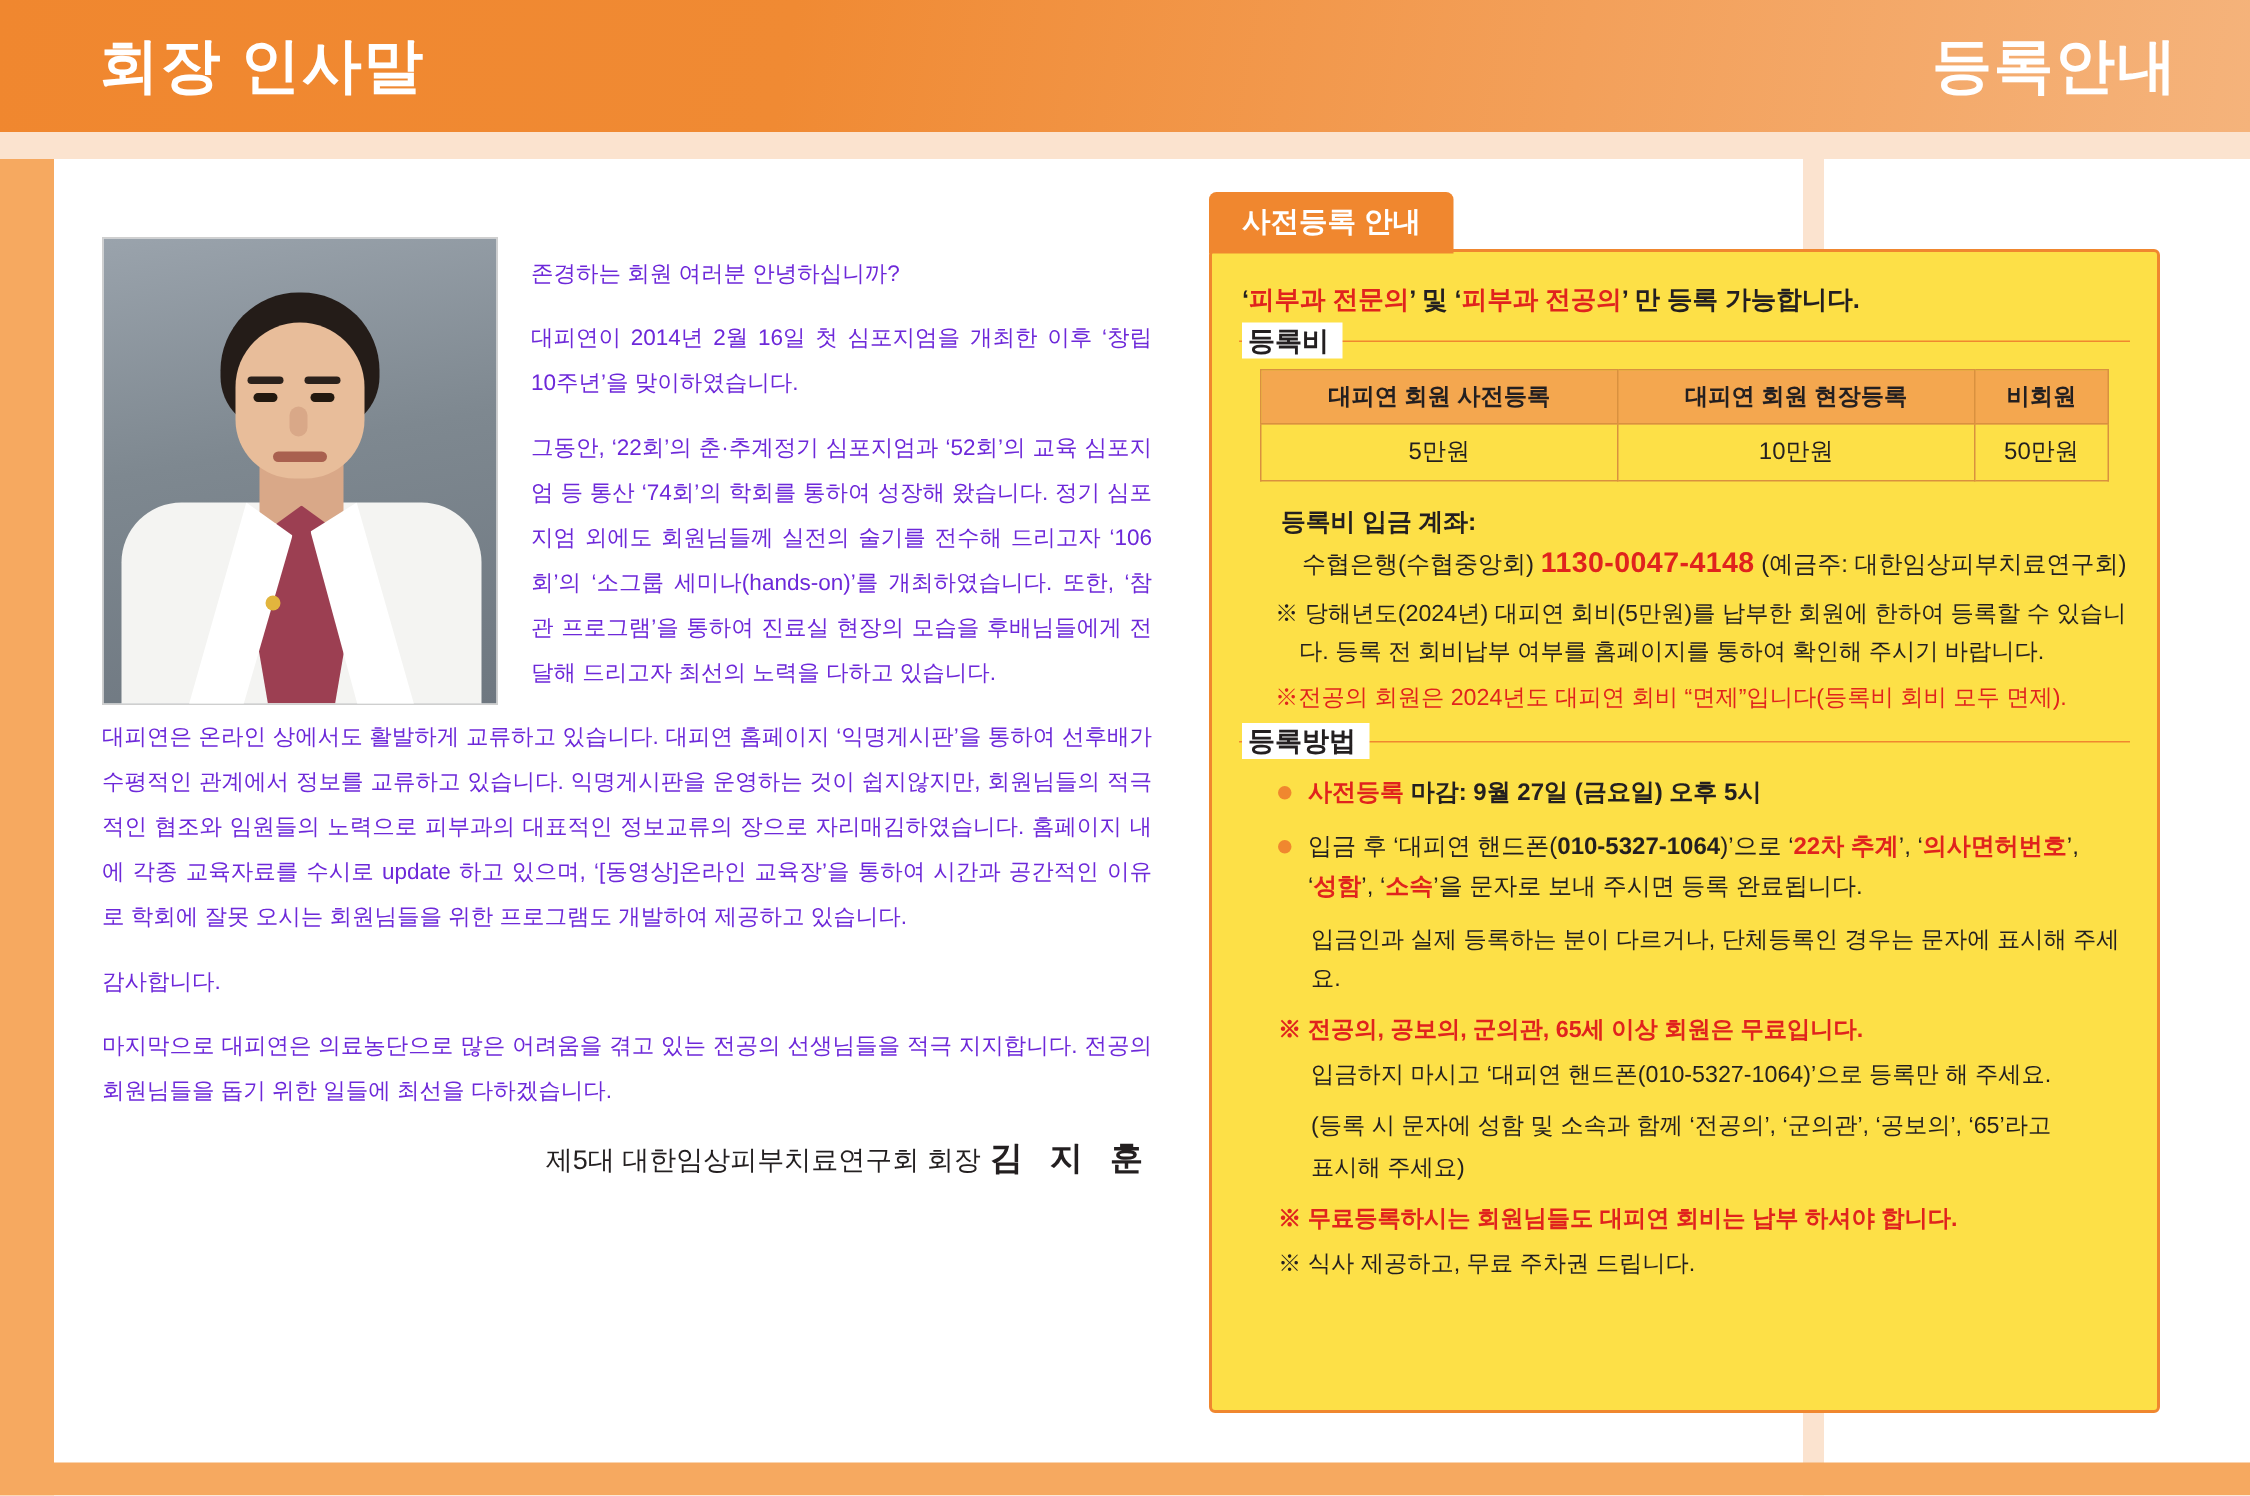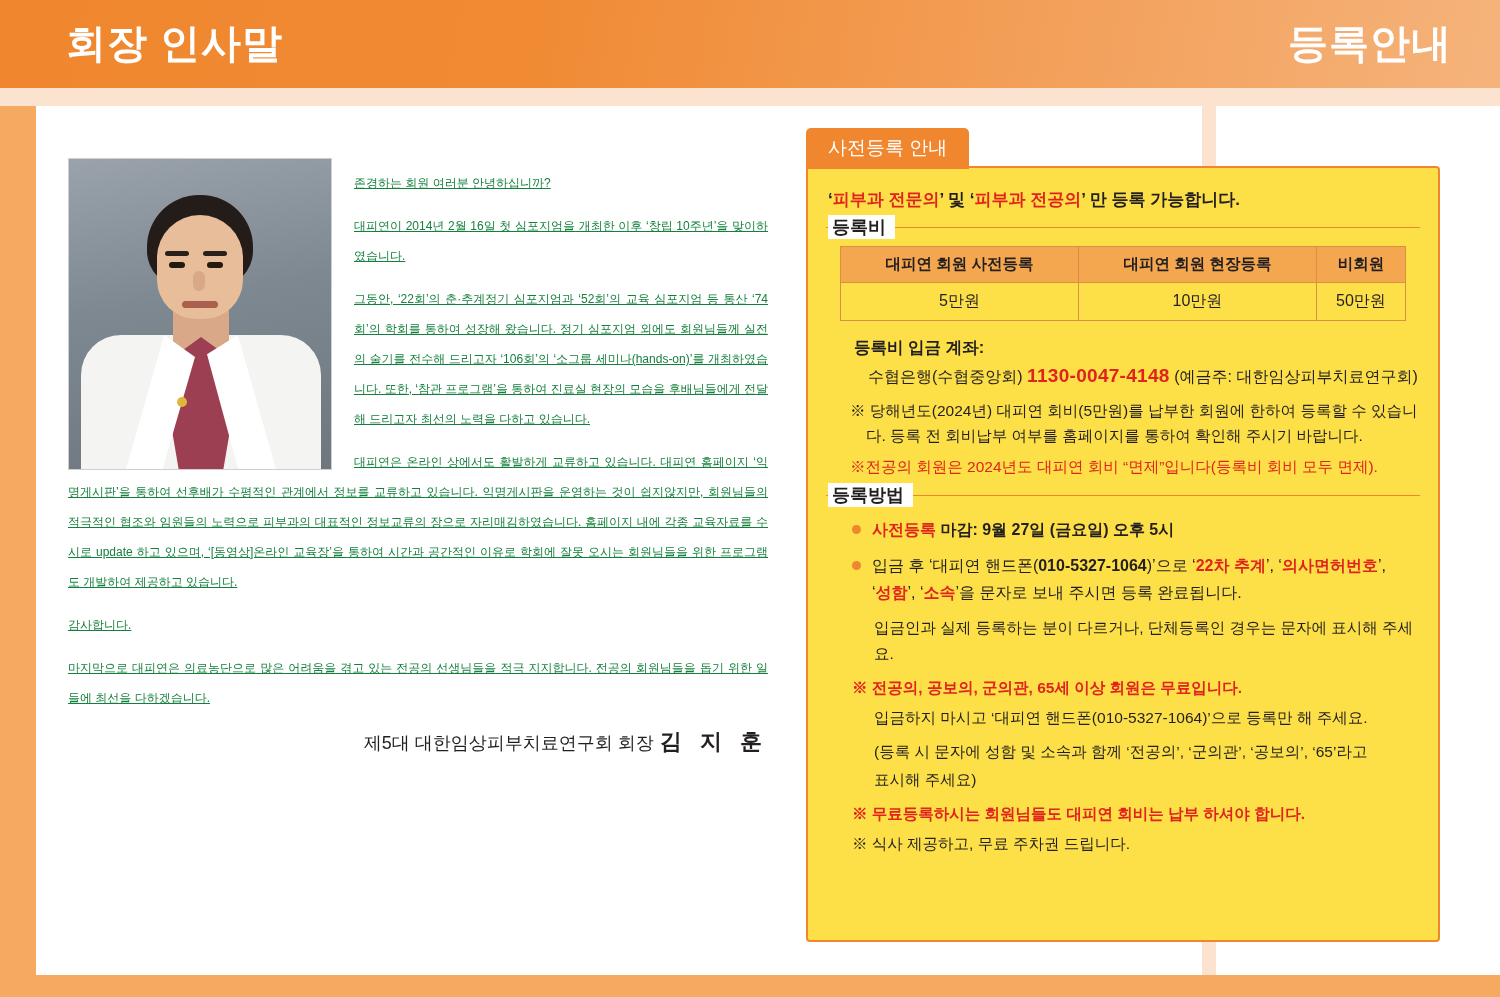--- a/index.html
+++ b/index.html
@@ -174,26 +174,25 @@
     clip-path: polygon(0% 14%, 44% 0%, 100% 100%, 46% 100%);
   }
   .p-pin {
     position: absolute;
     left: 108px; top: 238px;
     width: 10px; height: 10px;
     background: #e2b53d;
     border-radius: 50%;
   }
   .greet-p {
-    font-size: 12px;
+    font-size: 15px;
     line-height: 30px;
-    color: #15803d;
+    color: #6d28d9;
     margin: 0 0 13px 0;
     text-align: justify;
-    text-decoration: underline;
   }
   .greet-p.first { margin-top: 28px; }
   .sign {
     margin-top: 14px;
     text-align: right;
     font-size: 18px;
     color: #231f20;
   }
   .sign .name {
     font-size: 22px;
@@ -202,21 +201,21 @@
     margin-left: 6px;
   }
   
   .reg-tab {
     position: absolute;
     left: 806px;
     top: 128px;
     background: #f0872f;
     color: #ffffff;
     font-size: 19px;
-    font-weight: normal;
+    font-weight: bold;
     padding: 7px 22px 8px 22px;
     border-radius: 5px 5px 0 0;
     z-index: 3;
   }
   .reg-box {
     position: absolute;
     left: 806px;
     top: 166px;
     width: 634px;
     height: 776px;

